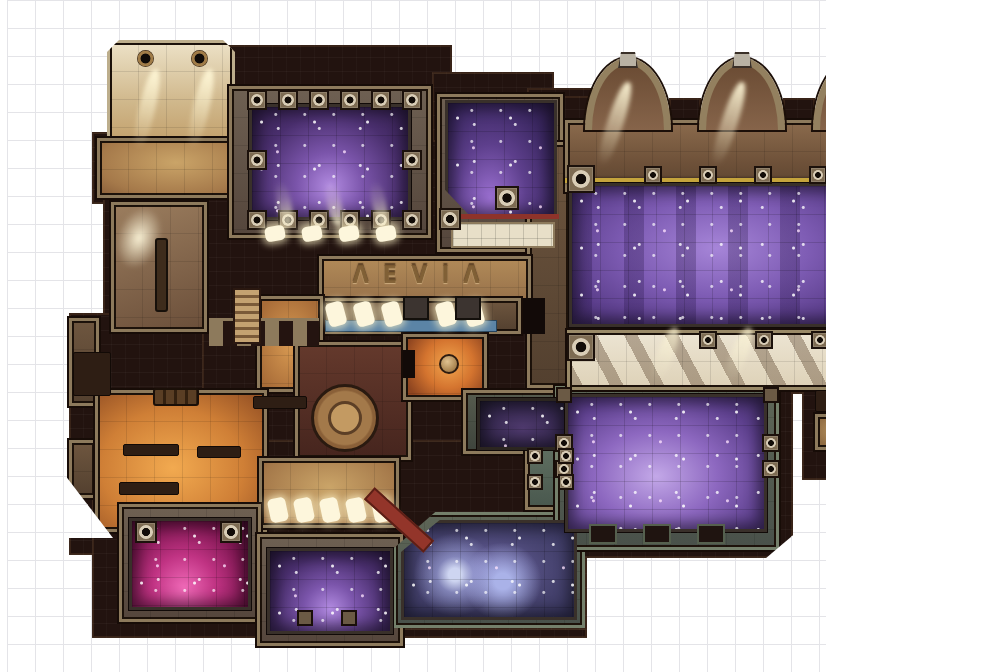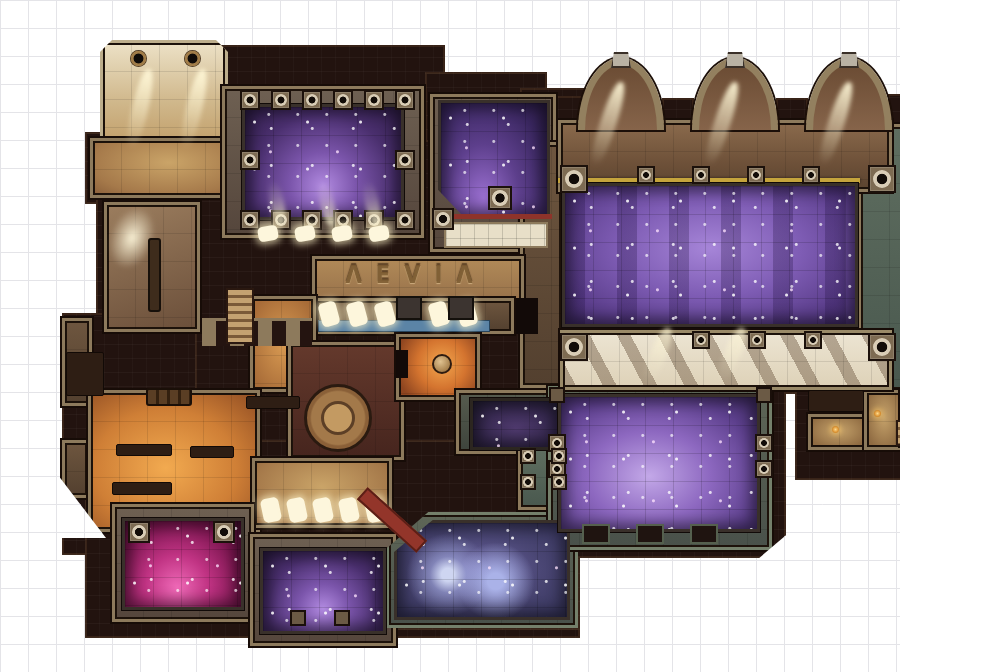--- a/index.html
+++ b/index.html
@@ -1,23 +1,24 @@
 <!DOCTYPE html>
 <html style="--page-bg: #ffffff; --grid: #e4e4e8; --wall: #22130f; --stone: #8d7a5c; --marble: #ece4d2; --teal: #5f6e60; --ember: #f2aa50; --pink: #f06ab8; --pool-bright: #b18ae0; --trim-gold: #c5a43c; --lightbeam: #fdf6dc;"><head>
 <meta charset="utf-8">
 <style>
   html,body{margin:0;padding:0;background:#fff;}
   #page{
-    position:relative;width:900px;height:672px;overflow:hidden;
+    position:relative;width:819px;height:672px;overflow:hidden;
     background-color:var(--page-bg,#fff);
     background-image:
       linear-gradient(to right, var(--grid,#e4e4e8) 1px, transparent 1px),
       linear-gradient(to bottom, var(--grid,#e4e4e8) 1px, transparent 1px);
     background-size:28px 28px;
     font-family:"DejaVu Sans", sans-serif;
+    margin-left:7px;
   }
   #map{position:absolute;inset:0;}
   .el{position:absolute;box-sizing:border-box;}
 
   
   .wall{
     background-color:var(--wall,#22130f);
     background-image:
       repeating-linear-gradient(0deg, rgba(255,255,255,.035) 0 1px, transparent 1px 14px),
       repeating-linear-gradient(90deg, rgba(255,255,255,.025) 0 1px, transparent 1px 14px);

